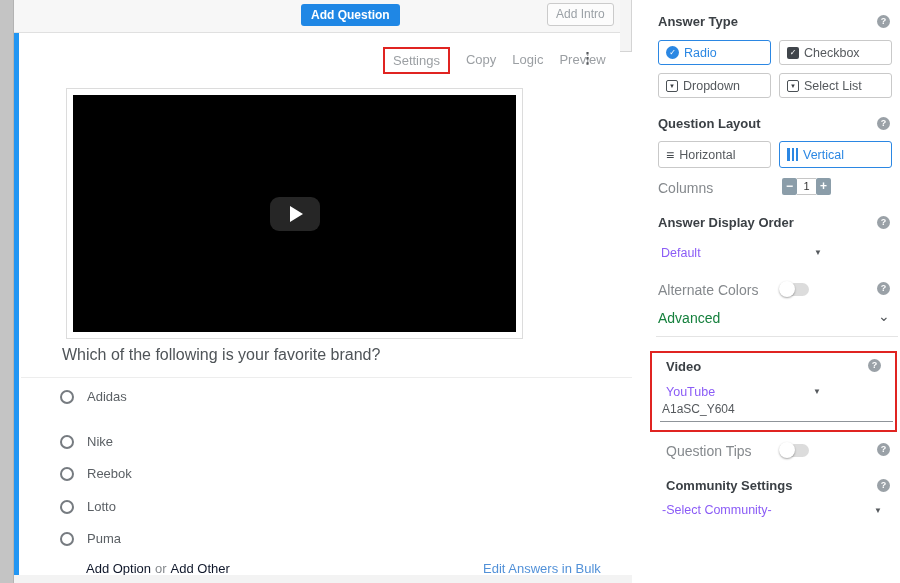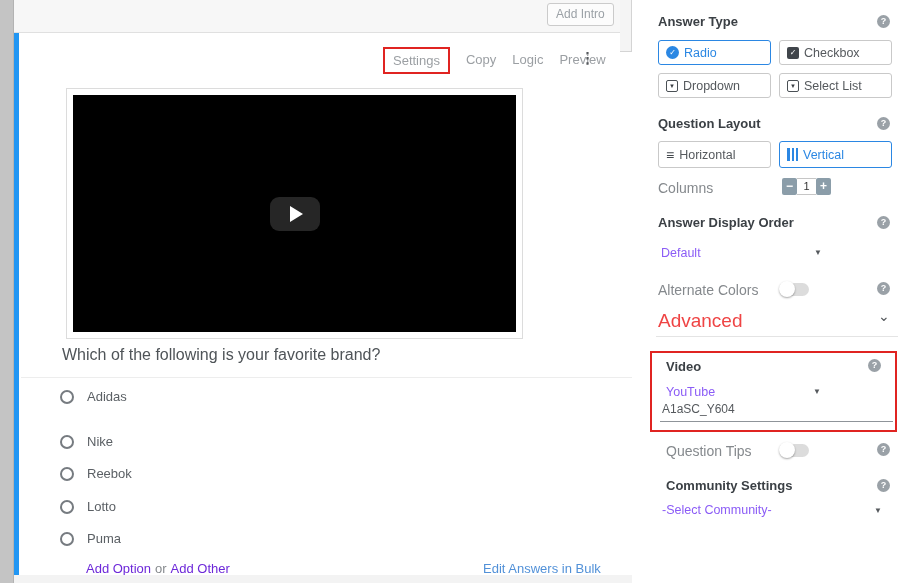--- a/index.html
+++ b/index.html
@@ -32,21 +32,21 @@
 
   .question-title { position:absolute; left:62px; top:346px; font-size:16px; color:#4f5458; }
   .title-divider { position:absolute; left:21px; top:377px; width:611px; height:1px; background:#ededed; }
 
   
   .opt { position:absolute; left:60px; display:flex; align-items:center; gap:13px; }
   .radio { width:14px; height:14px; border:2px solid #767b80; border-radius:50%; background:#fff; cursor:pointer; flex:none; }
   .opt-label { font-size:13px; color:#5b6065; }
 
   .links-left { position:absolute; left:86px; top:561px; display:flex; gap:4px; font-size:13px; align-items:baseline; }
-  .link { color:#6d28d9; cursor:pointer; }
+  .link { color:#0f172a; cursor:pointer; }
   .or-txt { color:#85898d; }
   .edit-bulk { position:absolute; left:483px; top:561px; font-size:13px; color:#5291d8; cursor:pointer; }
 
   
   .s-label { position:absolute; font-size:13px; font-weight:bold; color:#3b4045; }
   .s-sub   { position:absolute; font-size:14px; color:#85898d; }
   .s-val   { position:absolute; font-size:12.5px; color:#8b5cf6; }
   .help { position:absolute; width:13px; height:13px; border-radius:50%; background:#9aa1a7; color:#fff; font-size:9px; font-weight:bold; text-align:center; line-height:13px; cursor:pointer; }
   .caret { position:absolute; font-size:8px; color:#55595d; }
 
@@ -61,37 +61,38 @@
   .ic-hlines { font-size:14px; color:#44494e; line-height:12px; flex:none; }
   .ic-vbars { width:11px; height:13px; background:repeating-linear-gradient(to right, currentColor 0 2.5px, transparent 2.5px 4.5px); flex:none; }
 
   .stepper { position:absolute; left:782px; top:178px; display:flex; }
   .step-btn { width:15px; height:17px; background:#8b9da9; color:#fff; font-size:12px; font-weight:bold; text-align:center; line-height:16px; border-radius:2px; cursor:pointer; }
   .step-val { width:19px; height:17px; background:#fff; border-top:1px solid #c6c6c6; border-bottom:1px solid #c6c6c6; color:#333; font-size:11px; text-align:center; line-height:15px; }
 
   .toggle { position:absolute; width:29px; height:13px; background:#dcdcdc; border-radius:7px; cursor:pointer; }
   .knob { position:absolute; left:-1px; top:-2px; width:16px; height:16px; background:#fff; border-radius:50%; box-shadow:0 1px 2px rgba(0,0,0,0.35); }
 
-  .advanced-label { position:absolute; left:658px; top:310px; font-size:19px; color:#ef4444; cursor:pointer; }
+  .advanced-label { position:absolute; left:658px; top:310px; font-size:14px; color:#15803d; cursor:pointer; }
   .chevron { position:absolute; left:878px; top:308px; font-size:14px; color:#55595d; cursor:pointer; }
   .s-divider { position:absolute; left:656px; top:336px; width:242px; height:1px; background:#e4e4e4; }
 
   .red-box { position:absolute; left:650px; top:351px; width:247px; height:81px; border:2px solid #e02421; pointer-events:none; }
   .video-id-input { position:absolute; left:660px; top:400px; width:233px; height:22px; border:none; border-bottom:1px solid #8f9499; background:transparent; font-family:"Liberation Sans", sans-serif; font-size:12px; color:#55595d; padding:0 0 4px 2px; outline:none; }
 
   .bottom-fade { position:absolute; left:14px; top:575px; width:618px; height:8px; background:#f3f3f3; }
 </style>
 </head>
 <body>
 
 <div class="screen">
 
   <div class="left-strip"></div>
 
   <div class="topbar"></div>
+  <button class="add-question-btn">Add Question</button>
   <button class="add-intro-btn">Add Intro</button>
   <div class="corner-thumb"></div>
 
   <div class="blue-edge"></div>
 
   <div class="tabs">
     <span class="tab tab-settings">Settings</span>
     <span class="tab">Copy</span>
     <span class="tab">Logic</span>
     <span class="tab">Preview</span>

